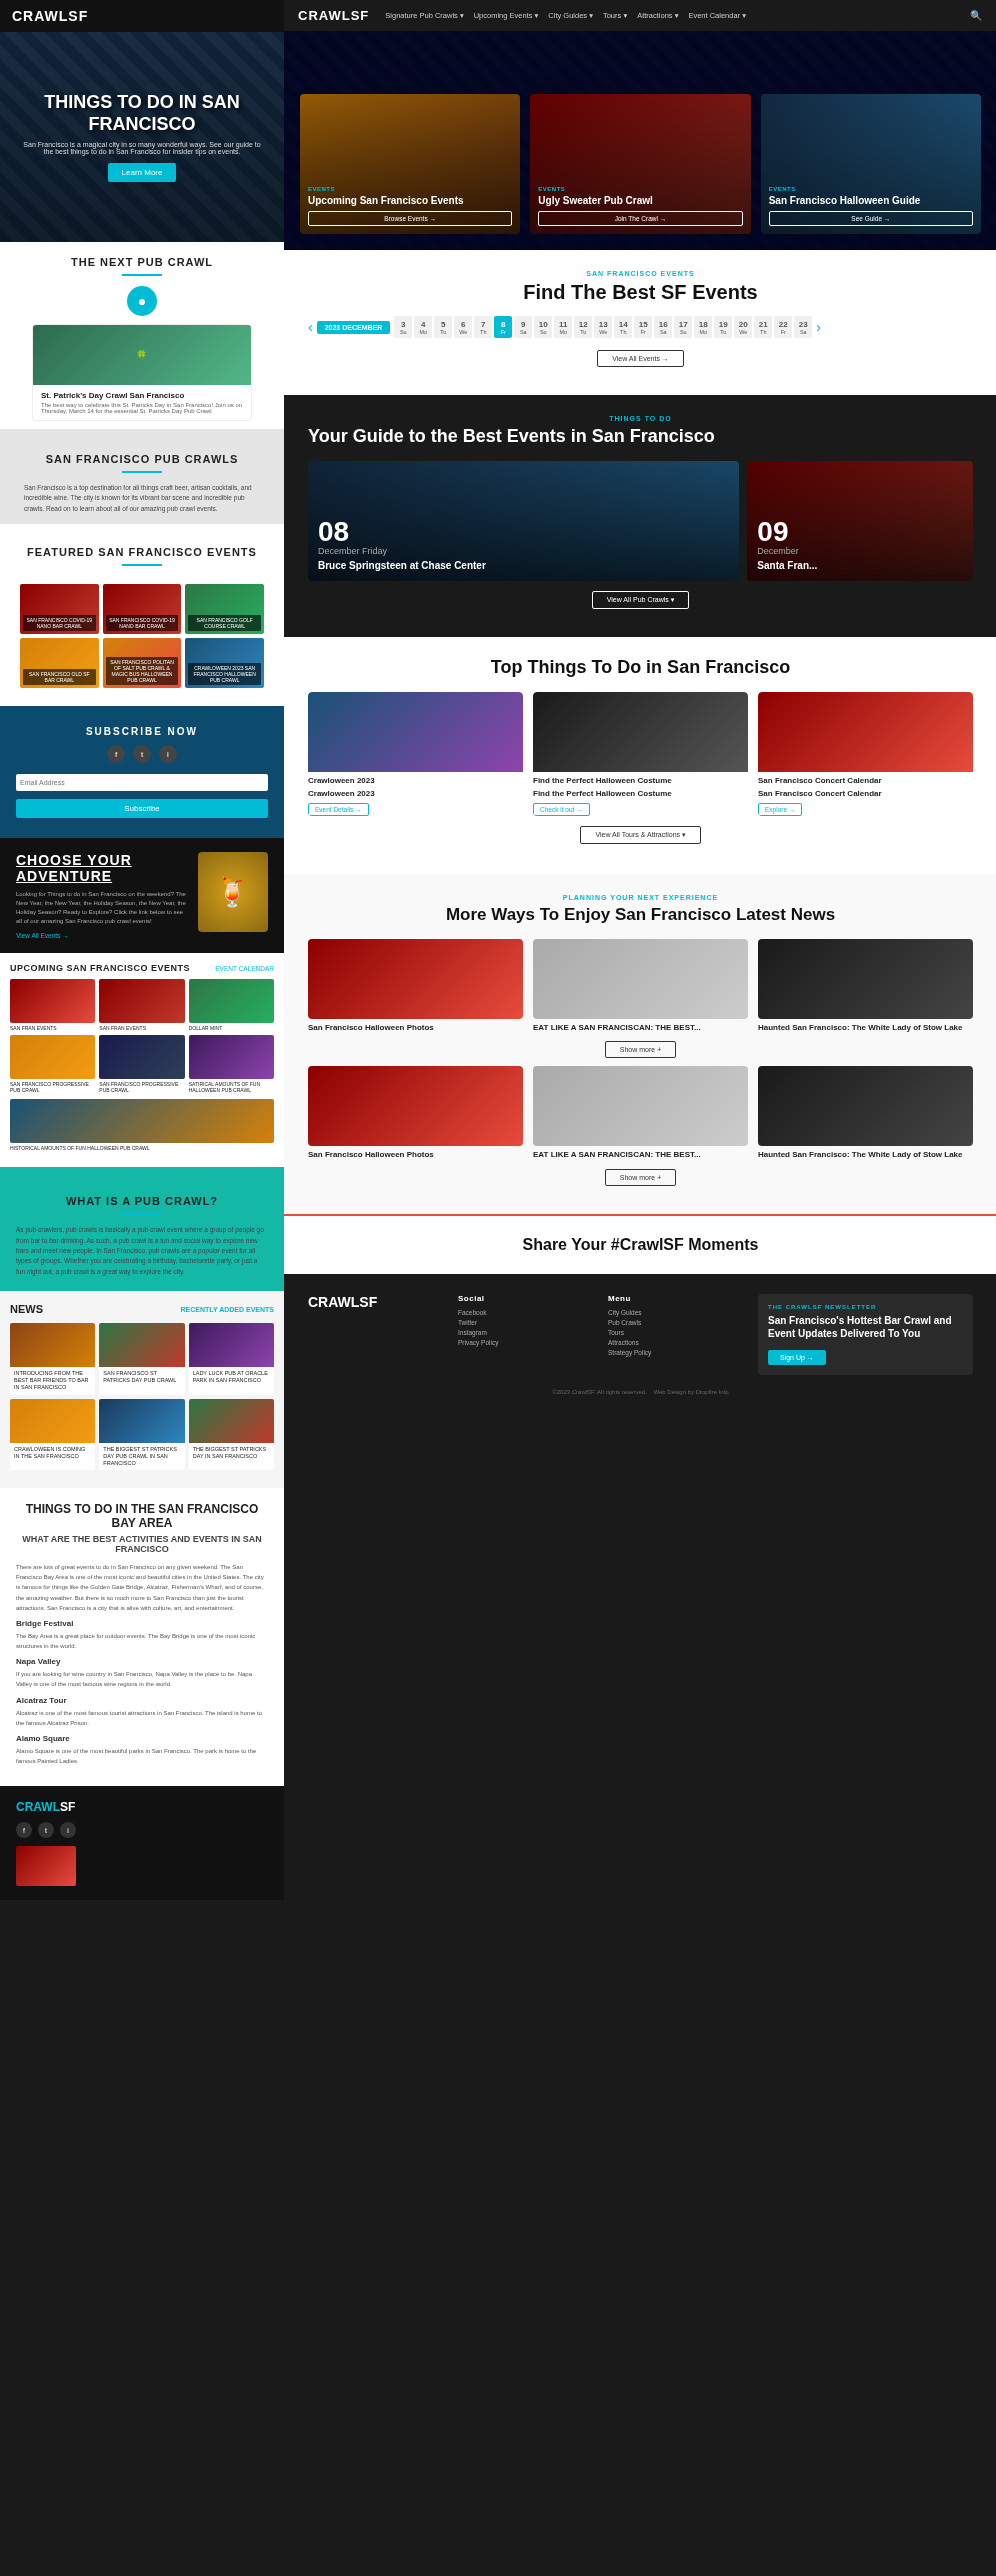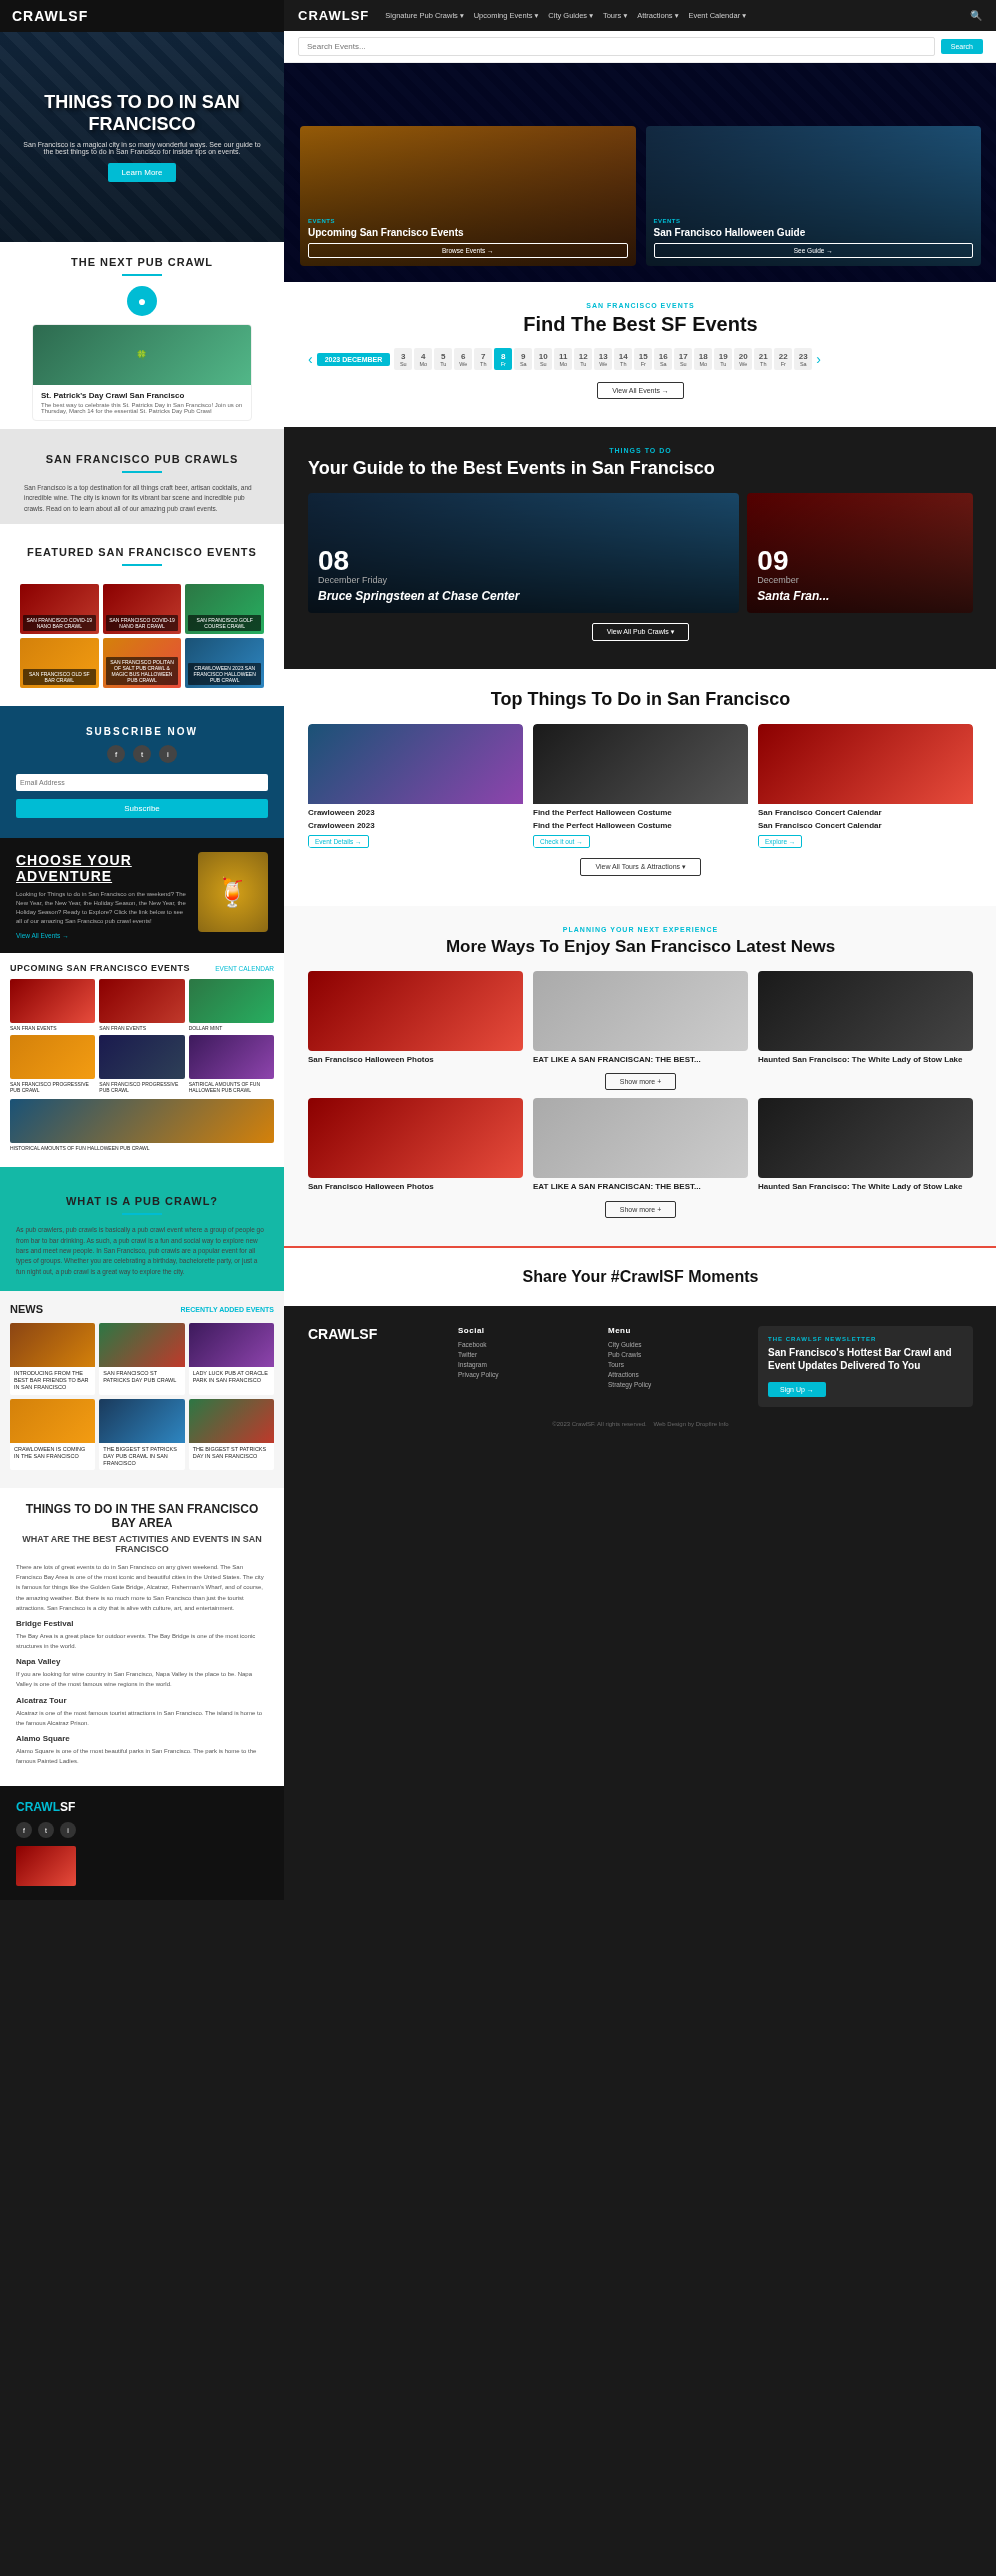--- a/index.html
+++ b/index.html
@@ -650,24 +650,23 @@
       font-weight: 900;
       color: #fff;
       line-height: 1;
     }
     .right-guide-card-month {
       font-size: 9px;
       color: #aaa;
       margin-bottom: 4px;
     }
     .right-guide-card-title {
-      font-size: 12px;
-      font-weight: 700;
-      color: #fff;
-      font-style: italic;
+      font-size: 10px;
+      font-weight: 700;
+      color: #fff;
     }
 
     .right-top-things {
       background: #fff;
       padding: 20px 24px;
     }
     .right-top-things-title {
       font-size: 18px;
       font-weight: 900;
       color: #111;
@@ -1098,31 +1097,32 @@
         <span class="right-nav-link">Signature Pub Crawls ▾</span>
         <span class="right-nav-link">Upcoming Events ▾</span>
         <span class="right-nav-link">City Guides ▾</span>
         <span class="right-nav-link">Tours ▾</span>
         <span class="right-nav-link">Attractions ▾</span>
         <span class="right-nav-link">Event Calendar ▾</span>
       </div>
       <div class="right-nav-search">🔍</div>
     </div>
 
-    <div class="right-search-bar">
-      <input class="right-search-input" type="text" placeholder="Search Events..." style="">
-      <button class="right-search-btn">Search</button>
-    </div>
 
     <div class="right-hero">
       <div class="right-hero-cards">
         <div class="right-hero-card rhc1">
           <div class="right-hero-card-tag">EVENTS</div>
           <div class="right-hero-card-title">Upcoming San Francisco Events</div>
           <button class="right-hero-card-btn">Browse Events →</button>
+        </div>
+        <div class="right-hero-card rhc2">
+          <div class="right-hero-card-tag">EVENTS</div>
+          <div class="right-hero-card-title">Ugly Sweater Pub Crawl</div>
+          <button class="right-hero-card-btn">Join The Crawl →</button>
         </div>
         <div class="right-hero-card rhc3">
           <div class="right-hero-card-tag">EVENTS</div>
           <div class="right-hero-card-title">San Francisco Halloween Guide</div>
           <button class="right-hero-card-btn">See Guide →</button>
         </div>
       </div>
     </div>
 
     <div class="right-events-section">

